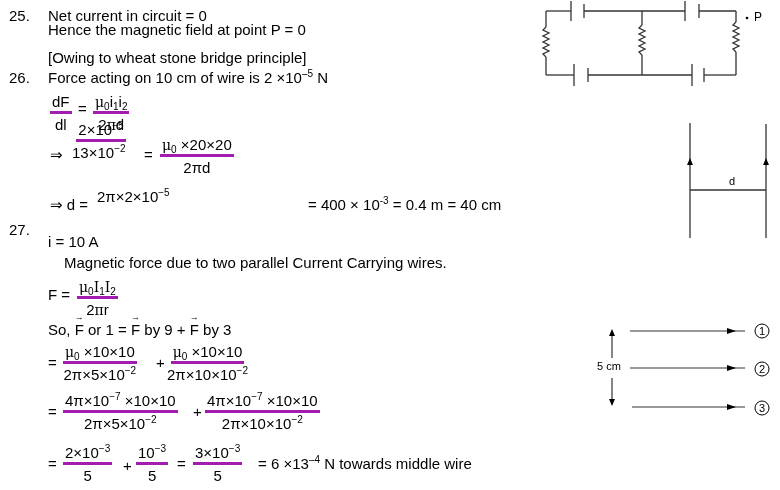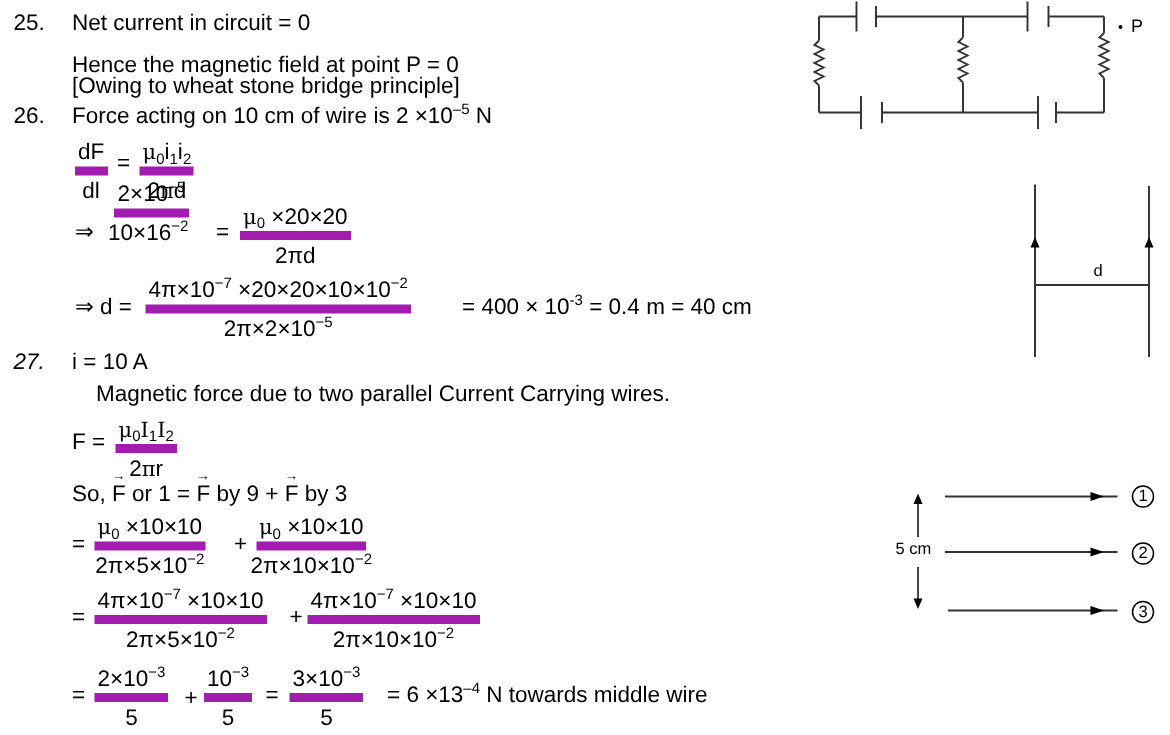--- a/index.html
+++ b/index.html
@@ -2,70 +2,69 @@
 <html><head>
 <meta charset="utf-8">
 <style>
   html, body { margin:0; padding:0; background:#ffffff; }
   body { width:780px; height:490px; position:relative; overflow:hidden;
          font-family:"Liberation Sans", sans-serif; color:#000; font-size:15px; }
   .abs { position:absolute; white-space:nowrap; line-height:1; }
   .num { font-size:15px; }
   .txt { font-size:15px; }
   .frac { position:absolute; display:inline-flex; flex-direction:column; align-items:center; line-height:1; }
-  .frac .n { padding:0 2px 2px 2px; border-bottom:6px solid #a21caf; white-space:nowrap; }
+  .frac .n { padding:0 2px 2px 2px; border-bottom:3px solid #a21caf; white-space:nowrap; }
   .frac .d { padding-top:3px; white-space:nowrap; }
   sup { font-size:10px; vertical-align:6px; line-height:0; }
   sub { font-size:10px; vertical-align:-3px; line-height:0; }
   .mu { font-family:"DejaVu Serif", serif; font-size:14px; }
   .pi { font-family:"DejaVu Serif", serif; font-size:14px; }
   .vec { position:relative; display:inline-block; }
   .vec::before { content:"\2192"; position:absolute; top:-9px; left:0; font-size:9px; }
   svg { position:absolute; left:0; top:0; }
 </style>
 </head>
 <body>
 
 <div class="abs num" style="left:9px;top:8px;">25.</div>
 <div class="abs txt" style="left:48px;top:8px;">Net current in circuit = 0</div>
-<div class="abs txt" style="left:48px;top:36px;">Hence the magnetic field at point P = 0</div>
+<div class="abs txt" style="left:48px;top:22px;">Hence the magnetic field at point P = 0</div>
 <div class="abs txt" style="left:48px;top:50px;">[Owing to wheat stone bridge principle]</div>
 
 <div class="abs num" style="left:9px;top:70px;">26.</div>
 <div class="abs txt" style="left:48px;top:70px;"><span>Force acting on 10 cm of wire is 2 ×10</span><sup>–5</sup><span> N</span></div>
 
 <div class="frac" style="left:50px;top:94px;">
   <span class="n">dF</span>
   <span class="d">dl</span>
 </div>
 <div class="abs" style="left:78px;top:101px;">=</div>
 <div class="frac" style="left:93px;top:94px;">
   <span class="n"><span class="mu">μ</span><sub>0</sub>i<sub>1</sub>i<sub>2</sub></span>
   <span class="d"><span>2</span><span class="pi">π</span><span>d</span></span>
 </div>
 
 <div class="abs" style="left:50px;top:147px;">⇒</div>
 <div class="frac" style="left:72px;top:122px;align-items:flex-end;">
   <span class="n"><span>2×10</span><sup>−5</sup></span>
-  <span class="d"><span>10×16</span><sup>−2</sup></span>
+  <span class="d"><span>13×10</span><sup>−2</sup></span>
 </div>
 <div class="abs" style="left:144px;top:147px;">=</div>
 <div class="frac" style="left:160px;top:137px;">
   <span class="n"><span class="mu">μ</span><sub>0</sub> <span>×20×20</span></span>
   <span class="d">2πd</span>
 </div>
 
 <div class="abs" style="left:50px;top:197px;">⇒ d =</div>
 <div class="frac" style="left:97px;top:186px;">
-  <span class="n"><span>4π×10</span><sup>−7</sup><span> ×20×20×10×10</span><sup>−2</sup></span>
   <span class="d"><span>2π×2×10</span><sup>−5</sup></span>
 </div>
 <div class="abs" style="left:308px;top:197px;"><span>= 400 × 10</span><sup>-3</sup><span> = 0.4 m = 40 cm</span></div>
 
-<div class="abs num" style="left:9px;top:234px;font-style:italic;">27.</div>
+<div class="abs num" style="left:9px;top:222px;">27.</div>
 <div class="abs txt" style="left:48px;top:234px;text-align:center;">i = 10 A</div>
 <div class="abs txt" style="left:48px;top:255px;margin-left:16px;">Magnetic force due to two parallel Current Carrying wires.</div>
 
 <div class="abs" style="left:48px;top:287px;">F =</div>
 <div class="frac" style="left:77px;top:279px;">
   <span class="n"><span class="mu">μ</span><sub>0</sub><span class="mu" style="font-size:14px">I</span><sub>1</sub><span class="mu" style="font-size:14px">I</span><sub>2</sub></span>
   <span class="d">2<span class="pi">π</span>r</span>
 </div>
 
 <div class="abs txt" style="left:48px;top:322px;"><span>So,</span>&nbsp;<span class="vec">F</span><span> or 1 = </span><span class="vec">F</span> <span>by 9 + </span><span class="vec">F</span><span> by 3</span></div>

